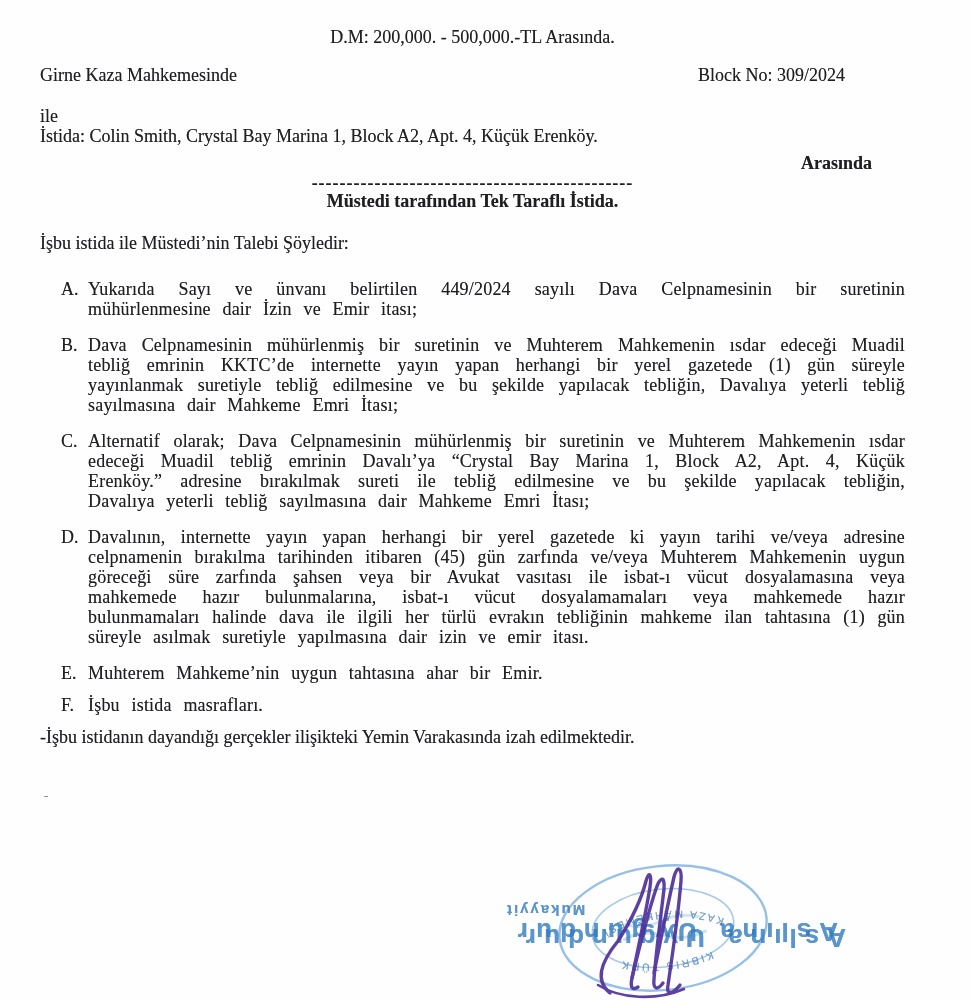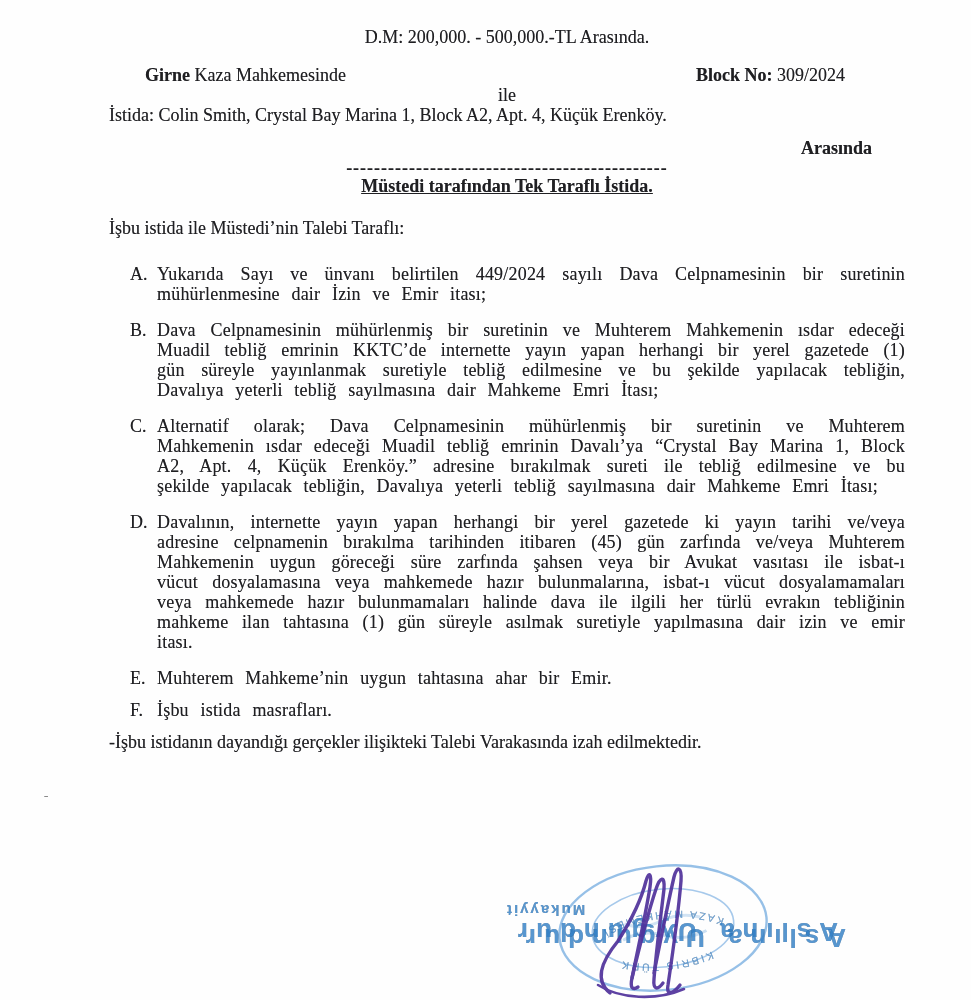--- a/index.html
+++ b/index.html
@@ -7,30 +7,30 @@
     position:relative;
     width:971px; height:1000px;
     background:#fefefe;
     overflow:hidden;
     font-family:"Liberation Serif", serif;
     color:#1f1f22;
     font-size:18px;
     line-height:20px;
     text-shadow:0 0 .5px rgba(40,40,45,.55);
   }
-  .content { padding:27px 66px 0 109px; }
+  .content { padding:27px 66px 0 40px; }
   .dm-line { text-align:center; }
   .court-row { display:flex; justify-content:space-between; margin-top:18px; }
-  .bold { font-weight:bold;margin-left:36px; }
+  .bold { font-weight:normal; }
   .case-no { margin-right:60px; }
   .plaintiff-line { margin-top:18px; }
-  .connector { text-align:center; margin-top:0;font-family:Liberation Serif, serif; }
-  .between { text-align:right; font-weight:bold; margin-top:13px; padding-right:33px; }
+  .connector { text-align:left; margin-top:21px;font-family:Liberation Serif, serif; }
+  .between { text-align:right; font-weight:bold; margin-top:7px; padding-right:33px; }
   .divider-dashes { text-align:center; font-weight:bold; line-height:12px; margin-top:4px; letter-spacing:1px; }
-  .doc-title { text-align:center; font-weight:bold; text-decoration:underline; margin-top:2px; }
+  .doc-title { text-align:center; font-weight:bold; margin-top:2px; }
   .intro-line { margin-top:22px; }
   .requests { margin-top:26px; }
   .req { display:flex; margin-bottom:16px; }
   .req-short { margin-bottom:12px; }
   .req-letter { flex:0 0 48px; box-sizing:border-box; padding-left:21px; }
   .req-text { flex:1; text-align:justify; word-spacing:7px; letter-spacing:.2px; }
   .legal-basis { margin-top:24px; letter-spacing:.3px; }
   .affidavit-note { margin-top:11px; }
   .scan-artifact { position:absolute; left:44px; top:786px; color:#8a8a8a; font-size:13px; }
   .seal-svg {
@@ -60,21 +60,21 @@
     <div class="connector">ile</div>
 
     <div>İstida: Colin Smith, Crystal Bay Marina 1, Block A2, Apt. 4, Küçük Erenköy.</div>
 
     <div class="between">Arasında</div>
 
     <div class="divider-dashes">----------------------------------------------</div>
 
     <div class="doc-title">Müstedi tarafından Tek Taraflı İstida.</div>
 
-    <div class="intro-line">İşbu istida ile Müstedi’nin Talebi Taraflı:</div>
+    <div class="intro-line">İşbu istida ile Müstedi’nin Talebi Şöyledir:</div>
 
     <div class="requests">
       <div class="req">
         <div class="req-letter">A.</div>
         <div class="req-text">Yukarıda Sayı ve ünvanı belirtilen 449/2024 sayılı Dava Celpnamesinin bir suretinin mühürlenmesine dair İzin ve Emir itası;</div>
       </div>
       <div class="req">
         <div class="req-letter">B.</div>
         <div class="req-text">Dava Celpnamesinin mühürlenmiş bir suretinin ve Muhterem Mahkemenin ısdar edeceği Muadil tebliğ emrinin KKTC’de internette yayın yapan herhangi bir yerel gazetede (1) gün süreyle yayınlanmak suretiyle tebliğ edilmesine ve bu şekilde yapılacak tebliğin, Davalıya yeterli tebliğ sayılmasına dair Mahkeme Emri İtası;</div>
       </div>
@@ -90,21 +90,21 @@
         <div class="req-letter">E.</div>
         <div class="req-text">Muhterem Mahkeme’nin uygun tahtasına ahar bir Emir.</div>
       </div>
       <div class="req req-short">
         <div class="req-letter">F.</div>
         <div class="req-text">İşbu istida masrafları.</div>
       </div>
     </div>
 
 
-    <div class="affidavit-note">-İşbu istidanın dayandığı gerçekler ilişikteki Talebi Varakasında izah edilmektedir.</div>
+    <div class="affidavit-note">-İşbu istidanın dayandığı gerçekler ilişikteki Yemin Varakasında izah edilmektedir.</div>
   </div>
 
   <div class="scan-artifact">-</div>
 
   <svg class="seal-svg" viewBox="0 0 460 147" aria-hidden="true">
 
     <g transform="rotate(180 203 75)">
       <g transform="rotate(-6 203 75)">
         <ellipse cx="203" cy="75" rx="104" ry="62" fill="none" stroke="#6aa5dd" stroke-width="2.4" opacity=".7"></ellipse>
         <ellipse cx="203" cy="75" rx="71" ry="39" fill="none" stroke="#6aa5dd" stroke-width="1.6" opacity=".6"></ellipse>

